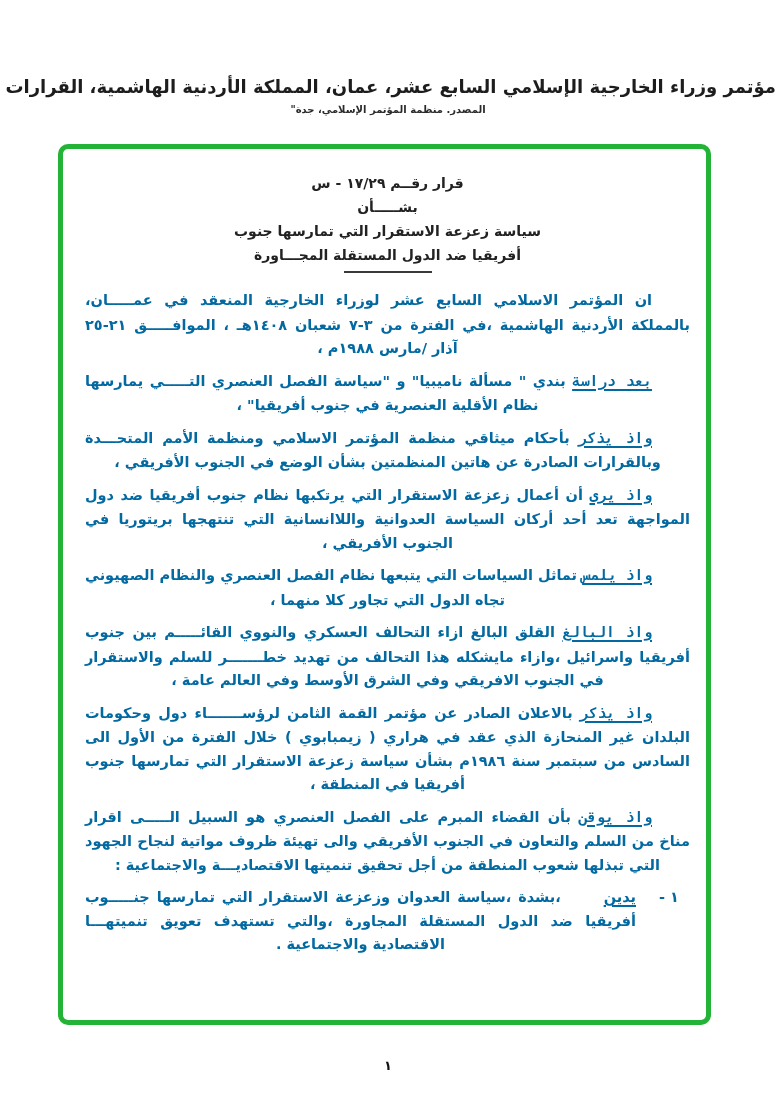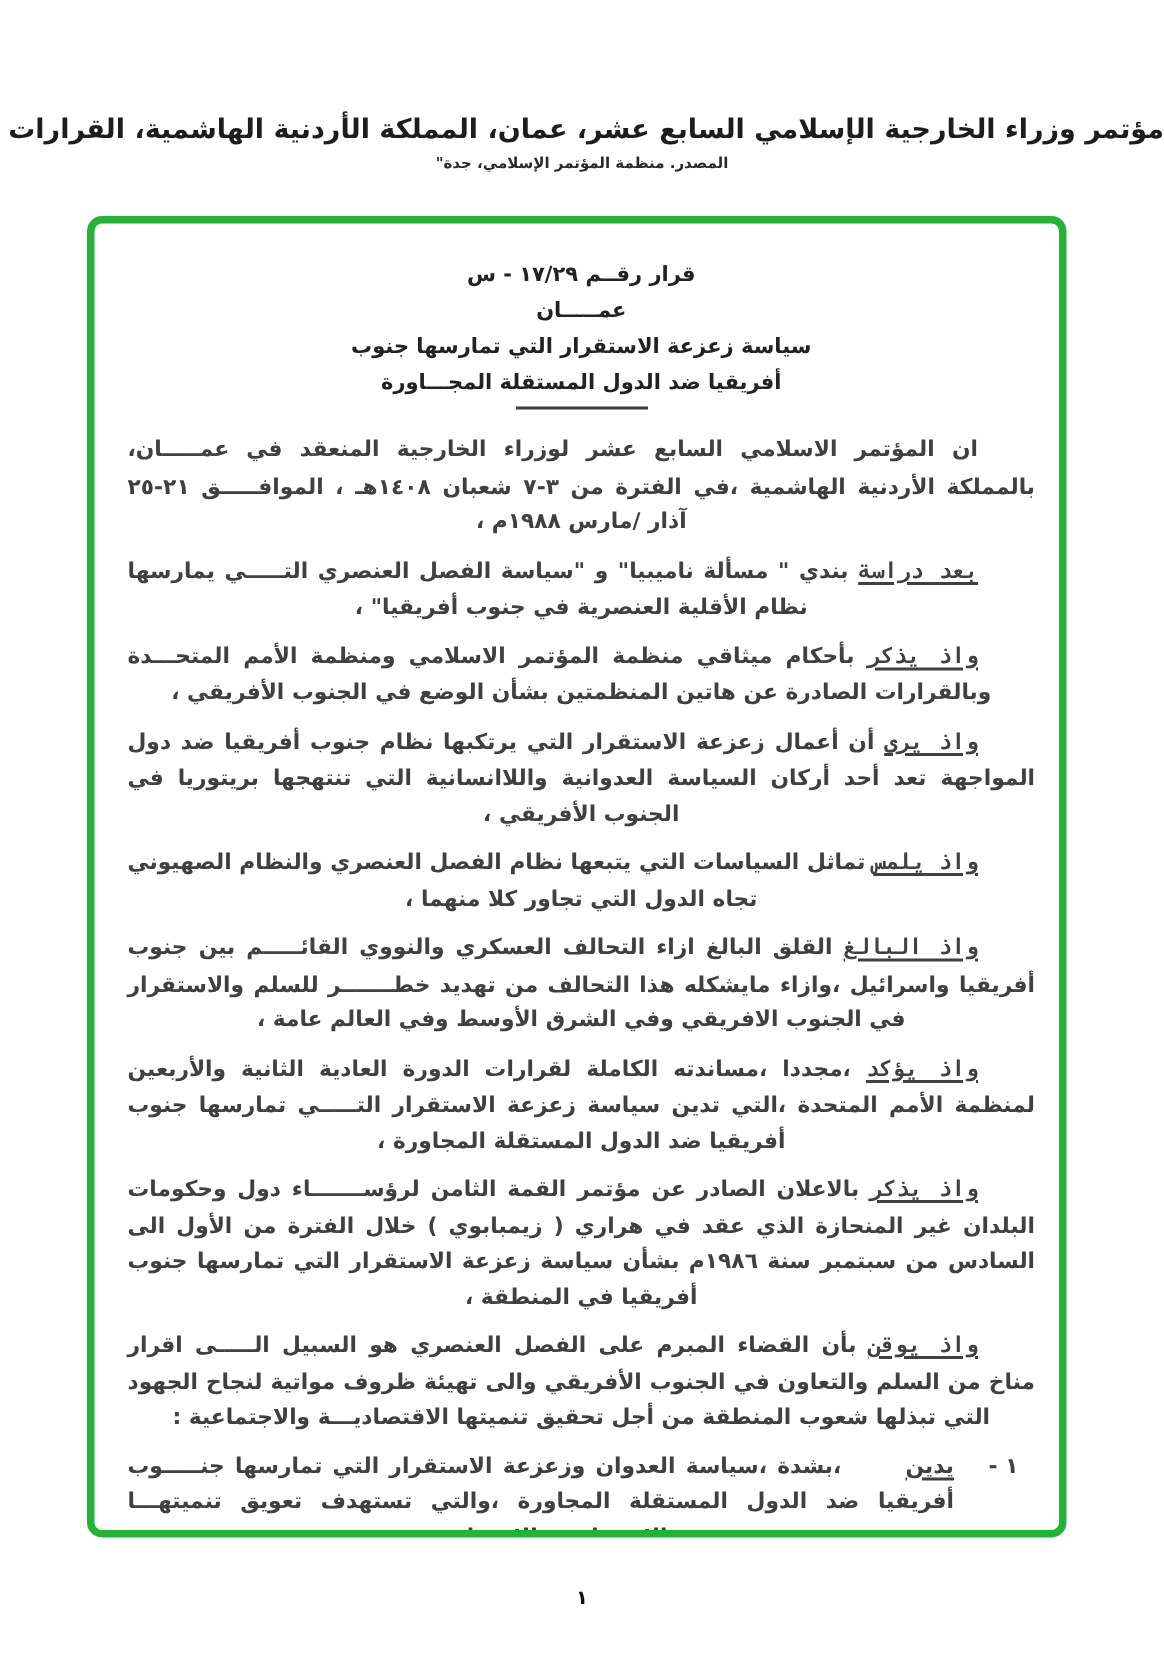--- a/index.html
+++ b/index.html
@@ -69,21 +69,21 @@
     border-top: 2.5px solid #3a3a3a;
     margin: 4px auto 0 auto;
     height: 0;
   }
   
   .body-text {
     margin-top: 16px;
     font-size: 14.5px;
     font-weight: bold;
     line-height: 23.5px;
-    color: #404040;
+    color: #0369a1;
     text-align: justify;
     text-align-last: center;
   }
   .para {
     margin: 0 0 9px 0;
     text-indent: 38px;
   }
   .para .lead {
     text-decoration: underline;
     text-underline-offset: 3px;
@@ -129,41 +129,40 @@
 
 <div class="page">
 
   <div class="cite-line1">مؤتمر وزراء الخارجية الإسلامي السابع عشر، عمان، المملكة الأردنية الهاشمية، القرارات السياسية، القرار الرقم ١٧/٢٩-س</div>
   <div class="cite-line2">المصدر.  منظمة المؤتمر الإسلامي، جدة"</div>
 
   <div class="doc-box" style="border-color: rgb(35, 180, 55);">
 
     <div class="title-block">
       <div>قرار رقــم   ١٧/٢٩ - س</div>
-      <div>عمـــــان</div>
+      <div>بشـــــأن</div>
       <div>سياسة زعزعة الاستقرار التي تمارسها جنوب</div>
       <div>أفريقيا ضد الدول المستقلة المجـــاورة</div>
       <div class="title-underline"></div>
     </div>
 
     <div class="body-text">
 
       <p class="para"><span class="lead"></span><span>ان المؤتمر الاسلامي السابع عشر لوزراء الخارجية المنعقد في عمـــــان، بالمملكة الأردنية الهاشمية ،في الفترة من ٣-٧ شعبان ١٤٠٨هـ ، الموافـــــق ٢١-٢٥ آذار /مارس ١٩٨٨م ،</span></p>
 
       <p class="para"><span class="lead">بعد دراسة</span><span> بندي " مسألة ناميبيا" و "سياسة الفصل العنصري التـــــي يمارسها نظام الأقلية العنصرية في جنوب أفريقيا" ،</span></p>
 
       <p class="para"><span class="lead">واذ يذكر</span><span> بأحكام ميثاقي منظمة المؤتمر الاسلامي ومنظمة الأمم المتحـــدة وبالقرارات الصادرة عن هاتين المنظمتين بشأن الوضع في الجنوب الأفريقي ،</span></p>
 
       <p class="para"><span class="lead">واذ يرى</span><span> أن أعمال زعزعة الاستقرار التي يرتكبها نظام جنوب أفريقيا ضد دول المواجهة تعد أحد أركان السياسة العدوانية واللاانسانية التي تنتهجها بريتوريا في الجنوب الأفريقي ،</span></p>
 
       <p class="para"><span class="lead">واذ يلمس</span><span> تماثل السياسات التي يتبعها نظام الفصل العنصري والنظام الصهيوني تجاه الدول التي تجاور كلا منهما ،</span></p>
 
       <p class="para"><span class="lead">واذ البالغ</span><span> القلق البالغ ازاء التحالف العسكري والنووي القائـــــم بين جنوب أفريقيا واسرائيل ،وازاء مايشكله هذا التحالف من تهديد خطـــــــر للسلم والاستقرار في الجنوب الافريقي وفي الشرق الأوسط وفي العالم عامة ،</span></p>
 
-      <p class="para"><span class="lead">واذ يؤكد</span><span> ،مجددا ،مساندته الكاملة لقرارات الدورة العادية الثانية والأربعين لمنظمة الأمم المتحدة ،التي تدين سياسة زعزعة الاستقرار التـــــي تمارسها جنوب أفريقيا ضد الدول المستقلة المجاورة ،</span></p>
 
       <p class="para"><span class="lead">واذ يذكر</span><span> بالاعلان الصادر عن مؤتمر القمة الثامن لرؤســـــــاء دول وحكومات البلدان غير المنحازة الذي عقد في هراري ( زيمبابوي ) خلال الفترة من الأول الى السادس من سبتمبر سنة ١٩٨٦م بشأن سياسة زعزعة الاستقرار التي تمارسها جنوب أفريقيا في المنطقة ،</span></p>
 
       <p class="para"><span class="lead">واذ يوقن</span><span> بأن القضاء المبرم على الفصل العنصري هو السبيل الـــــى اقرار مناخ من السلم والتعاون في الجنوب الأفريقي والى تهيئة ظروف مواتية لنجاح الجهود التي تبذلها شعوب المنطقة من أجل تحقيق تنميتها الاقتصاديـــة والاجتماعية :</span></p>
 
       <div class="item">
         <span class="item-number">١ -</span>
         <span class="item-text"><span class="lead">يدين</span><span> ،بشدة ،سياسة العدوان وزعزعة الاستقرار التي تمارسها جنـــــوب أفريقيا ضد الدول المستقلة  المجاورة ،والتي تستهدف تعويق تنميتهـــا الاقتصادية والاجتماعية .</span></span>
       </div>
 

